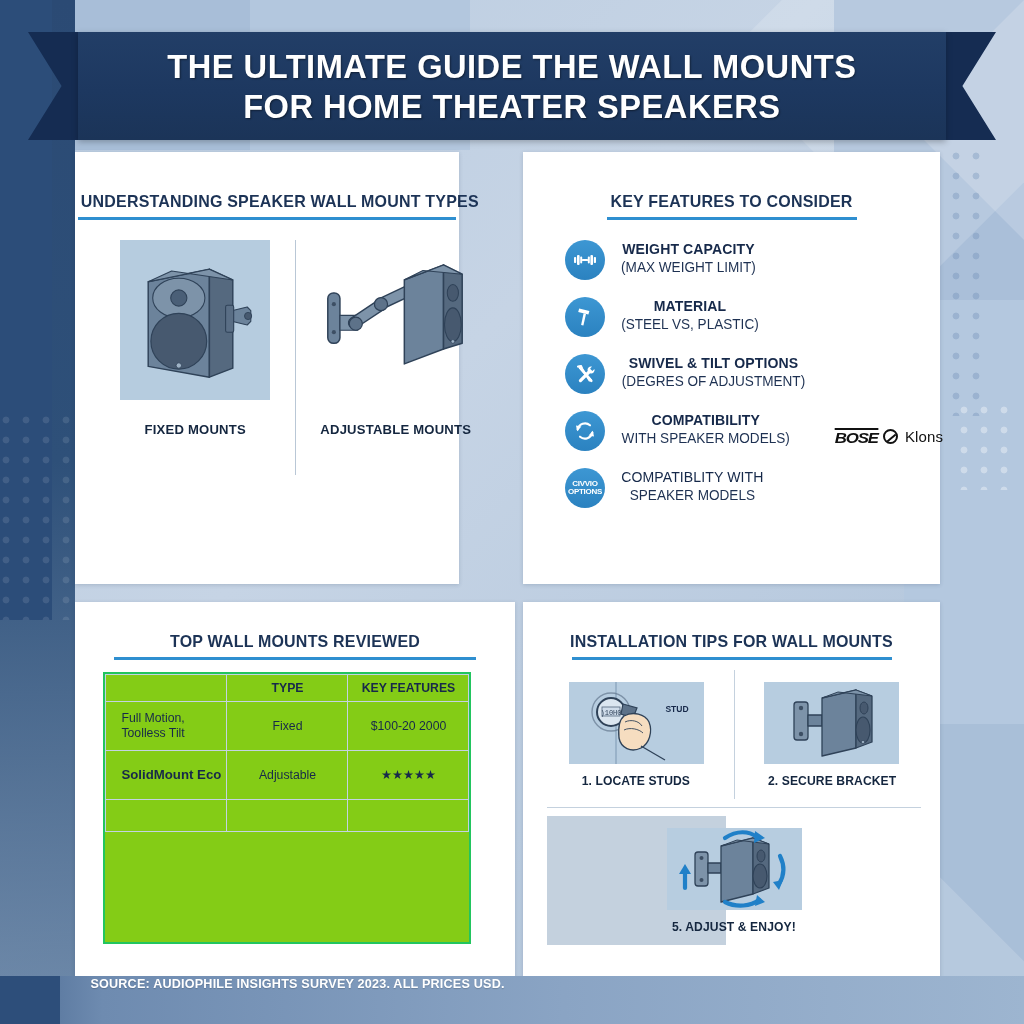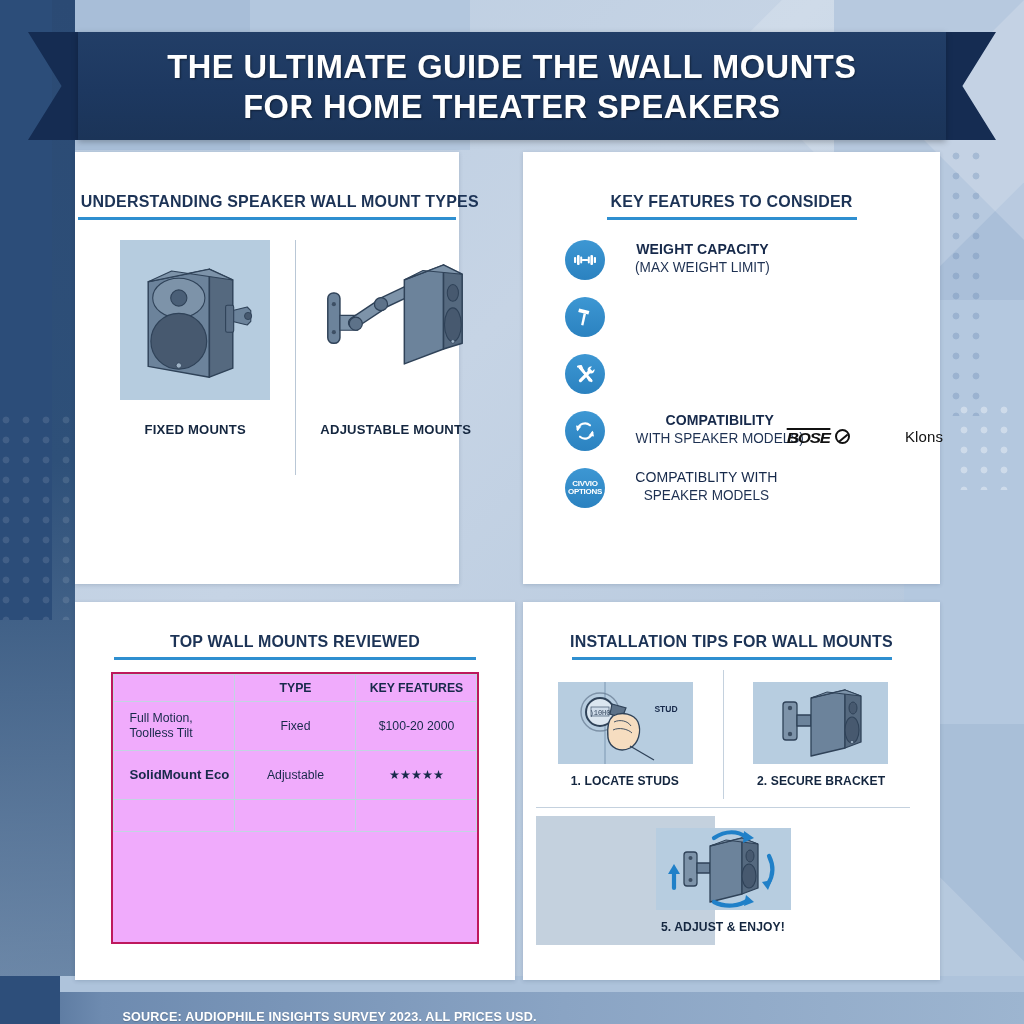--- a/index.html
+++ b/index.html
@@ -176,21 +176,21 @@
 
   
   #card-feats .panel-title { margin-top: 40px; }
   #card-feats .title-rule { width: 250px; }
 
   .feat-list { position: absolute; left: 42px; top: 88px; width: 360px; }
   .feat-row { display: flex; align-items: flex-start; margin-bottom: 17px; position: relative; }
   .feat-icon {
     width: 40px; height: 40px; border-radius: 50%;
     background: linear-gradient(180deg,#3d97d3 0%,#2b82c0 100%);
-    flex: none; margin-right: 28px;
+    flex: none; margin-right: 14px;
     display: flex; align-items: center; justify-content: center;
     color: #fff;
   }
   .feat-icon svg { width: 24px; height: 24px; display: block; }
   .feat-icon.textual {
     font-size: 8px; font-weight: bold; line-height: 1.05;
     text-align: center; letter-spacing: -0.3px;
     flex-direction: column;
   }
   .feat-body { padding-top: 1px; text-align: center; }
@@ -218,31 +218,31 @@
   }
   .brand-mark {
     width: 15px; height: 15px; border-radius: 50%;
     border: 2px solid #111; position: relative;
   }
   .brand-mark::after {
     content: ""; position: absolute; left: 1px; top: 5.5px;
     width: 11px; height: 2px; background: #111;
     transform: rotate(-40deg);
   }
-  .brand-klons { font-size: 15px; color: #111; letter-spacing: 0.1px; margin-left: 48px; }
+  .brand-klons { font-size: 15px; color: #111; letter-spacing: 0.1px; }
 
   
   #card-table .panel-title { margin-top: 30px; }
   #card-table .title-rule { width: 362px; }
 
   .tbl-wrap {
-    position: absolute; left: 36px; top: 70px;
+    position: absolute; left: 28px; top: 70px;
     width: 368px; height: 272px;
-    border: 2px solid #be185d;
-    background: #f0abfc;
+    border: 2px solid #22c55e;
+    background: #84cc16;
   }
   table.mounts { width: 100%; border-collapse: collapse; table-layout: fixed; }
   table.mounts td {
     border: 1px solid #c3d3e2;
     text-align: center;
     font-size: 12.5px;
     color: #17294a;
     padding: 7px 3px;
     line-height: 1.2;
     transform: scaleX(0.98);
@@ -252,21 +252,21 @@
   table.mounts td.namecell.thin { font-weight: normal; font-size: 12.5px; }
   table.mounts tr.body td { height: 49px; }
   table.mounts tr.filler td { height: 32px; }
   .stars { letter-spacing: 0px; font-size: 14px; color: #111; }
 
   
   #card-install .panel-title { margin-top: 30px; }
   #card-install .title-rule { width: 320px; }
 
   .steps-grid {
-    position: absolute; left: 13px; top: 68px;
+    position: absolute; left: 24px; top: 68px;
     width: 374px; height: 275px;
     display: grid;
     grid-template-columns: 1fr 1px 1fr;
     grid-template-rows: 1fr 1px 1fr;
     gap: 8px;
   }
   .vrule { background: #c4d1de; }
   .hrule { background: #c4d1de; grid-column: 1 / span 3; }
   .step-cell { display: flex; flex-direction: column; align-items: center; justify-content: center; }
   .step-img {
@@ -276,23 +276,23 @@
     overflow: hidden;
   }
   .step-label {
     margin-top: 10px;
     font-weight: bold; font-size: 12.5px; color: #14263f;
     letter-spacing: 0.1px; transform: scaleX(0.97); white-space: nowrap;
   }
 
   
   #footer-bar {
-    position: absolute; left: 0; bottom: 0; width: 1024px; height: 32px;
+    position: absolute; left: 0; bottom: 0; width: 1024px; height: 48px;
     background: linear-gradient(90deg,#4a6991 0%,#6e8bb0 10%,#8aa4c4 55%,#9db5d0 100%);
-    display: flex; align-items: flex-end; padding-left: 32px;
+    display: flex; align-items: flex-start;
   }
   #footer-text {
     margin-left: 84px; color: #ffffff;
     font-weight: bold; font-size: 13px; letter-spacing: 0.2px;
     transform: scaleX(0.97);
     text-shadow: 0 1px 1px rgba(0,0,0,0.18);
   }
   #footer-navy {
     position: absolute; left: 0; bottom: 0; width: 60px; height: 48px;
     background: #2d4e7a;
@@ -418,31 +418,39 @@
         </div>
       </div>
 
       <div class="feat-row">
         <div class="feat-icon">
           <svg viewBox="0 0 24 24" fill="currentColor">
             <path d="M6.2 3.4 L16.4 6.0 L15.4 9.6 L5.2 7.0 Z"></path>
             <path d="M10.6 8.3 L13.0 9.0 L10.4 20.6 L8.1 20.0 Z"></path>
           </svg>
         </div>
+        <div class="feat-body">
+          <div class="feat-title">MATERIAL</div>
+          <div class="feat-sub">(STEEL VS, PLASTIC)</div>
+        </div>
       </div>
 
       <div class="feat-row">
         <div class="feat-icon">
           <svg viewBox="0 0 24 24" fill="none" stroke="currentColor" stroke-width="2.1" stroke-linecap="round" stroke-linejoin="round">
             <path d="M5 4.5 L8 4 L9 6.5 L16.5 18.5"></path>
             <path d="M6.5 5.2 L18 18.2"></path>
             <path d="M19 4.6 a3.4 3.4 0 0 0 -4.3 4.3 L6.3 17.4 a1.6 1.6 0 0 0 2.3 2.3 l8.5 -8.4 a3.4 3.4 0 0 0 4.3 -4.3 l-2 2 -2.3 -2.3 z" fill="currentColor" stroke="none"></path>
             <path d="M5.4 4.1 L8.6 3.6 L9.6 6.6 L6.6 7.1 Z" fill="currentColor" stroke="none"></path>
             <path d="M6.9 5.6 L18.4 18.9" stroke-width="2.4"></path>
           </svg>
+        </div>
+        <div class="feat-body">
+          <div class="feat-title">SWIVEL &amp; TILT OPTIONS</div>
+          <div class="feat-sub">(DEGRES OF ADJUSTMENT)</div>
         </div>
       </div>
 
       <div class="feat-row">
         <div class="feat-icon">
           <svg viewBox="0 0 24 24" fill="none" stroke="currentColor" stroke-width="2.1" stroke-linecap="round">
             <path d="M4.6 10.5 a7.6 7.6 0 0 1 12.4 -4.2"></path>
             <path d="M19.4 13.5 a7.6 7.6 0 0 1 -12.4 4.2"></path>
             <polygon points="3.0,6.6 8.4,7.4 4.2,12.2" fill="currentColor" stroke="none"></polygon>
             <polygon points="21.0,17.4 15.6,16.6 19.8,11.8" fill="currentColor" stroke="none"></polygon>

